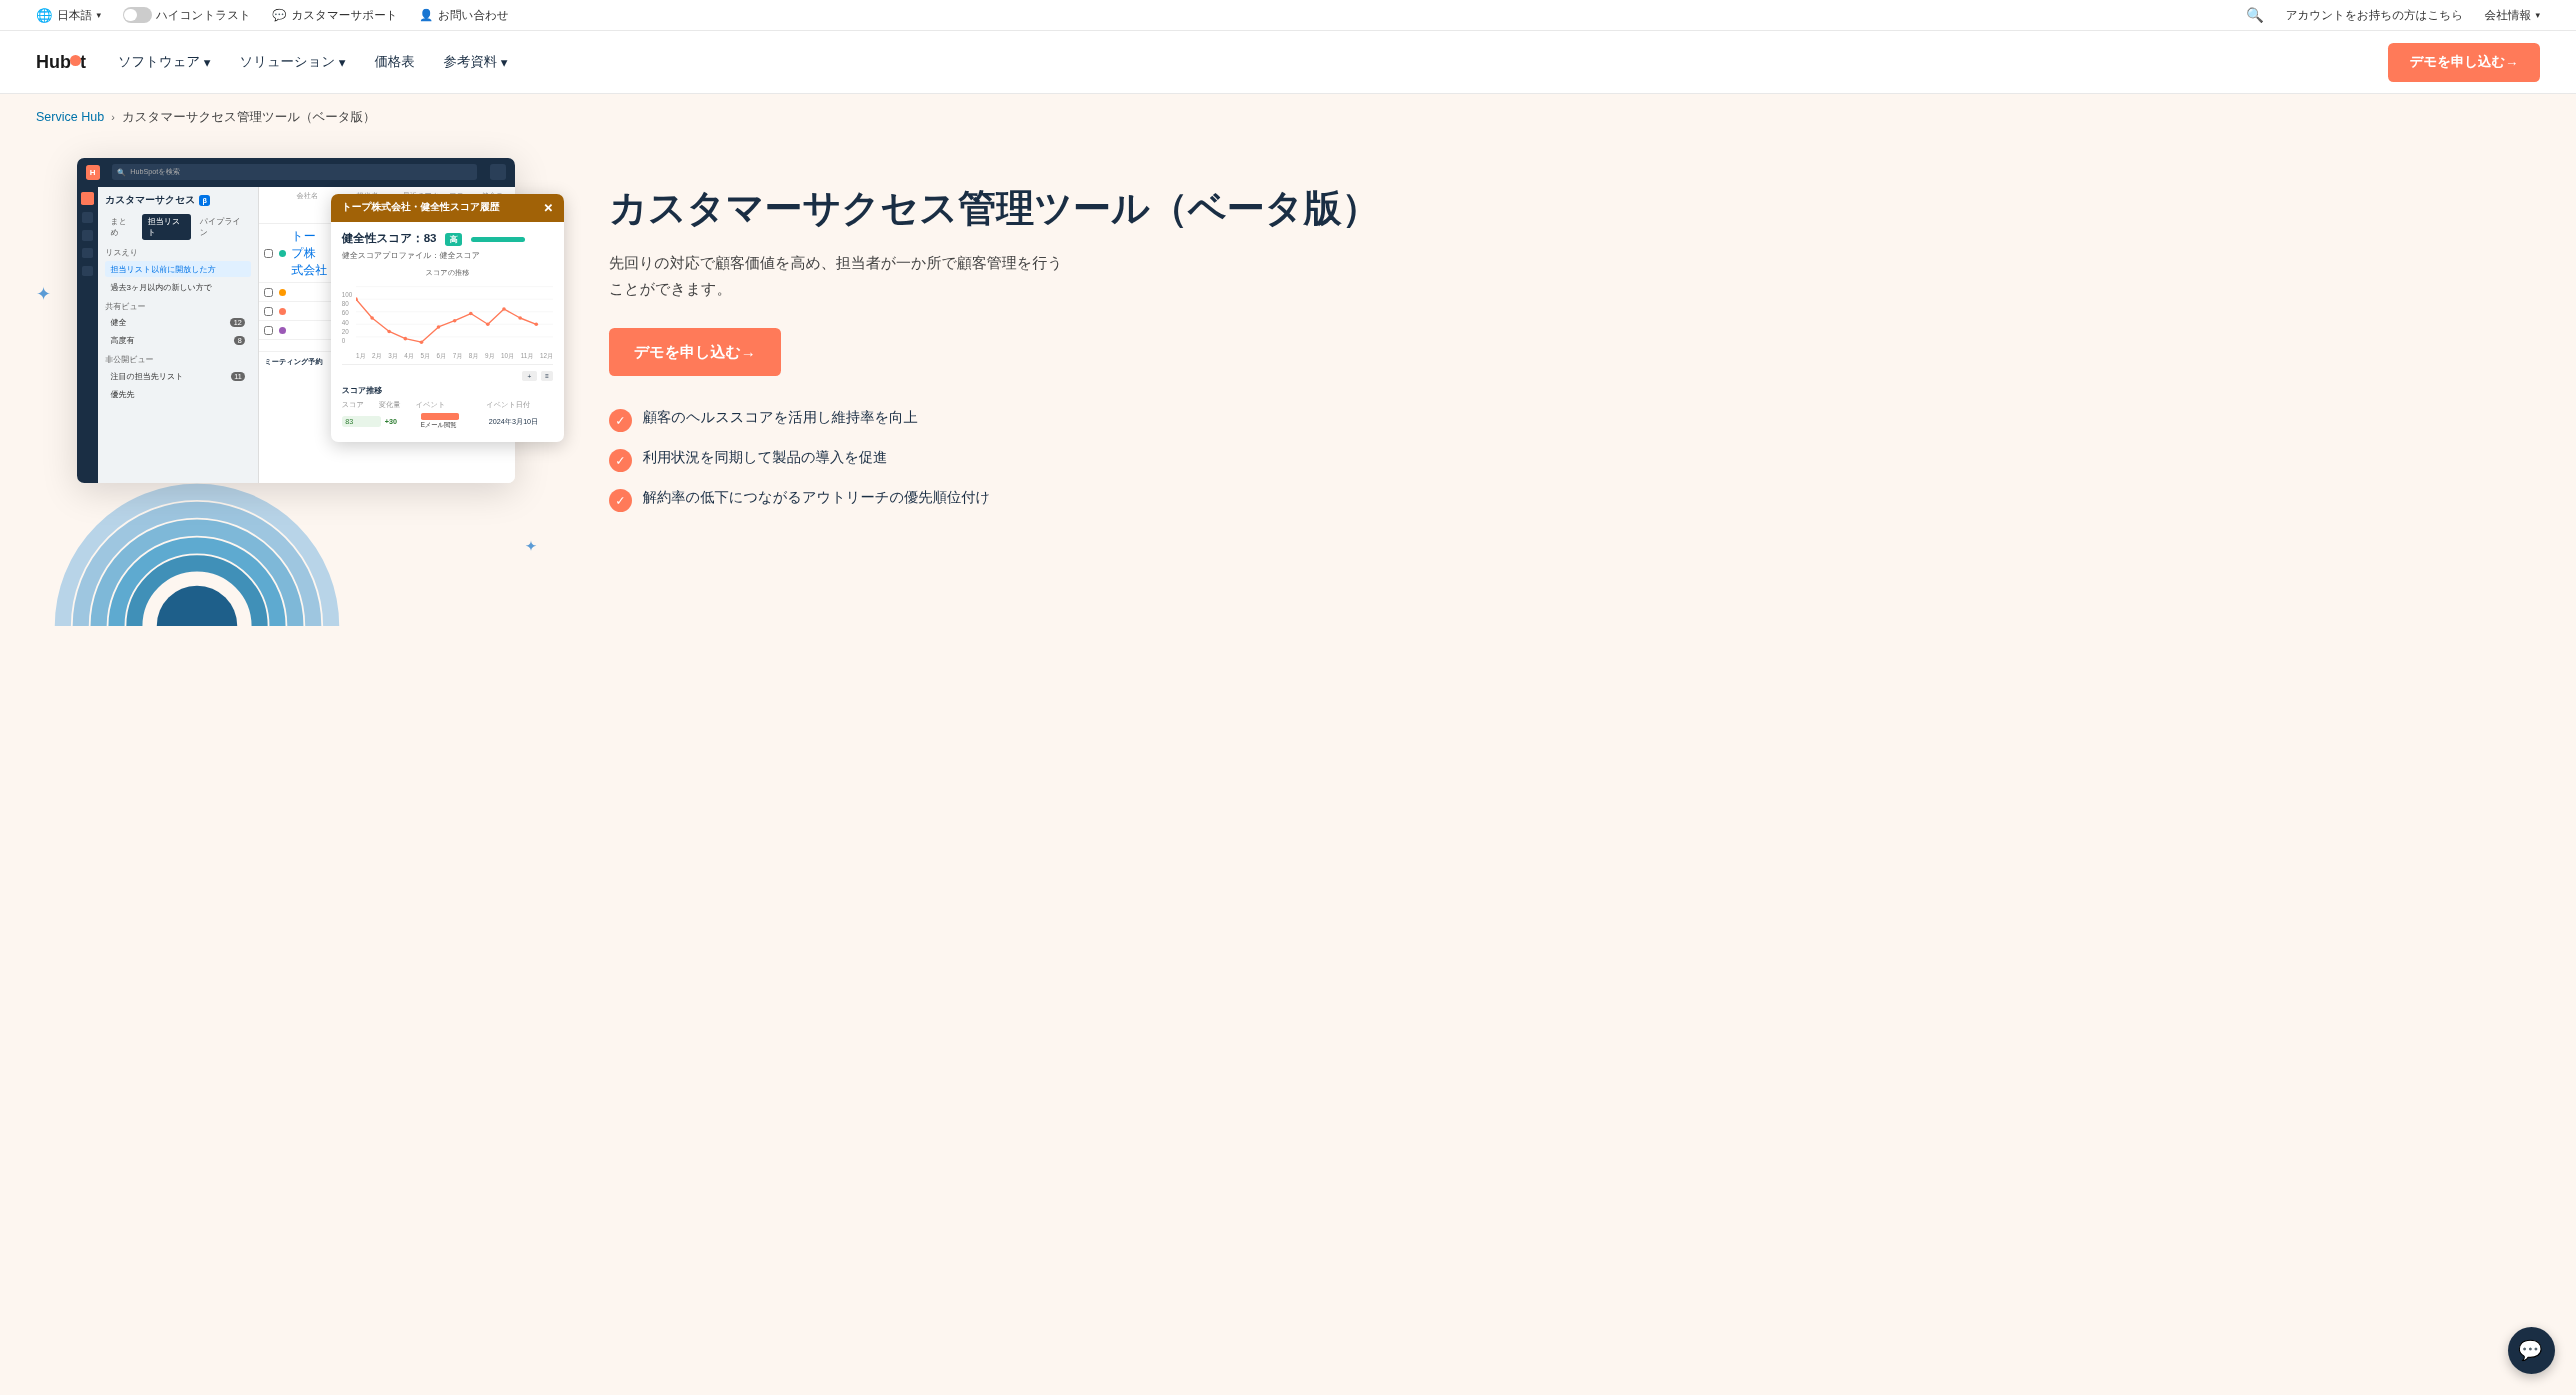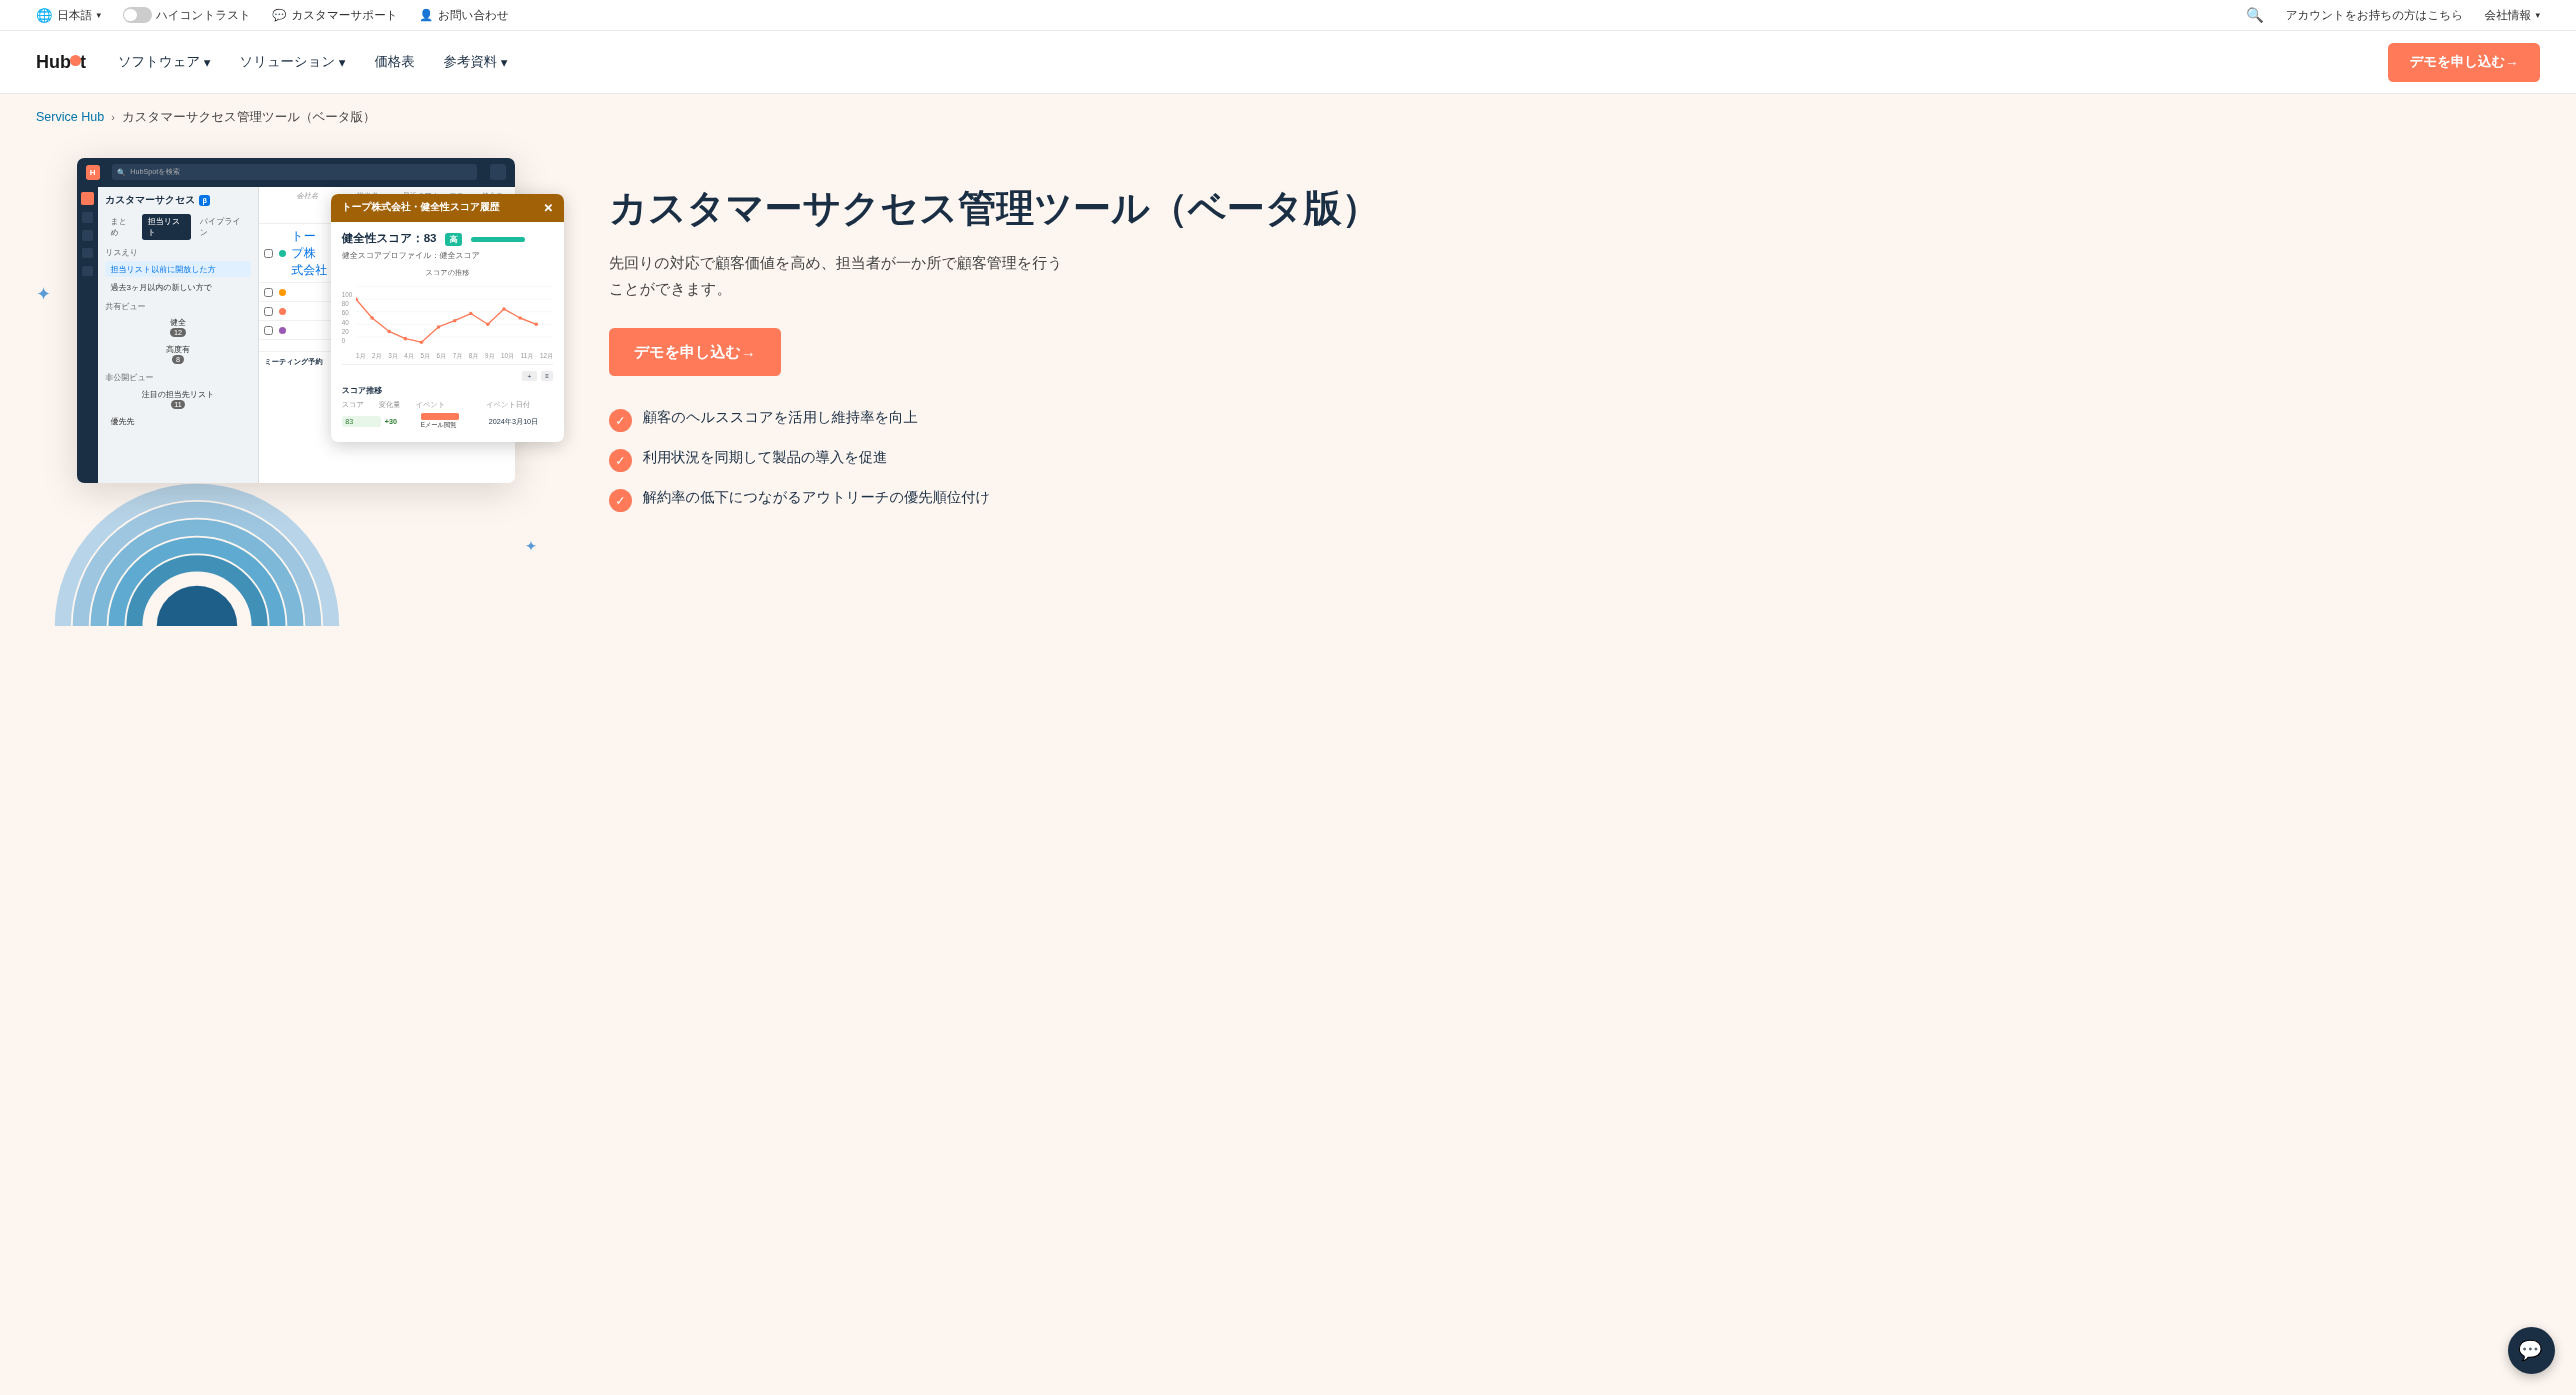--- a/index.html
+++ b/index.html
@@ -239,21 +239,20 @@
       color: #333;
     }
     .app-sidebar-item.highlighted {
       background: #e0f0ff;
       color: #0073e6;
     }
     .app-sidebar-item-row {
       display: flex;
       align-items: center;
       justify-content: space-between;
-      flex-direction: column;
     }
     .app-sidebar-count {
       background: #666;
       color: #fff;
       border-radius: 7.2px;
       padding: 0 3.6px;
       font-size: 7.2px;
     }
     .app-main {
       flex: 1;
@@ -648,21 +647,21 @@
             </div>
           </div>
           <div class="app-sidebar-item">優先先</div>
         </div>
 
         <div class="app-main">
 
           <div class="app-table-header">
             <span style="flex:0 0 10.7px;"></span>
             <span style="flex:0 0 10.7px;"></span>
-            <span style="flex:2;font-style:italic;">会社名</span>
+            <span style="flex:2;">会社名</span>
             <span style="flex:1.5;">担当者 ↓</span>
             <span style="flex:1.5;">最近のアクティビティ ↓</span>
             <span style="flex:1;">フロー</span>
             <span style="flex:1;">健全スコア</span>
           </div>
 
           <div class="app-table-row">
             <input type="checkbox" style="width: 9px; height: 9px;">
             <div class="color-dot" style="background:#1abc9c;"></div>
             <span class="app-table-name">トープ株式会社</span>

